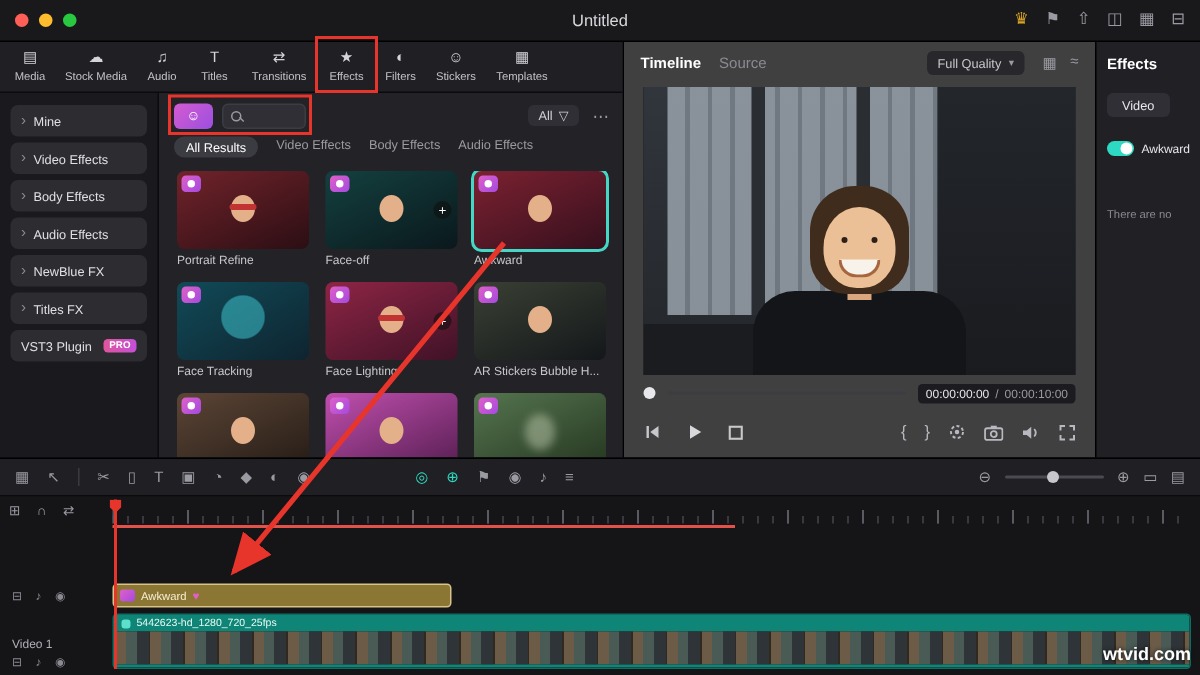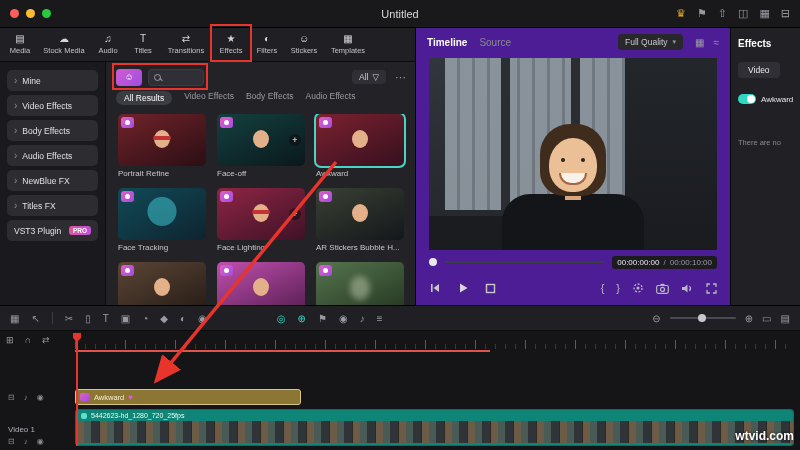--- a/index.html
+++ b/index.html
@@ -57,21 +57,21 @@
 .t5{background:linear-gradient(155deg,#8e2545,#3f1226);}
 .t6{background:linear-gradient(155deg,#3a4034,#14171a);}
 .t7{background:linear-gradient(155deg,#5c4536,#241b15);}
 .t8{background:linear-gradient(155deg,#c04fae,#551d50);}
 .t9{background:linear-gradient(155deg,#55754f,#24351f);}
 .portrait::before{content:"";position:absolute;left:50%;top:30%;width:16px;height:18px;margin-left:-8px;border-radius:50%;background:#e3b08a;}
 .glasses::after{content:"";position:absolute;left:50%;top:42%;width:18px;height:4px;margin-left:-9px;background:#c23333;border-radius:2px;}
 .blob::before{content:"";position:absolute;left:50%;top:26%;width:20px;height:24px;margin-left:-10px;border-radius:50%;background:rgba(225,232,205,.4);filter:blur(3px);}
 
 
-.preview{position:absolute;left:416px;top:28px;width:314px;height:277px;background:#4c1d95;}
+.preview{position:absolute;left:416px;top:28px;width:314px;height:277px;background:#404040;}
 .pv-header{position:absolute;top:0;left:0;right:0;height:28px;display:flex;align-items:center;padding:0 11px;gap:12px;}
 .pv-tab-active{color:#fff;font-weight:bold;font-size:10px;}
 .pv-tab{color:#8a8a92;font-size:10px;}
 .quality{margin-left:auto;background:#27272c;border-radius:4px;padding:3px 7px;font-size:8.5px;color:#c8c8cc;display:flex;gap:5px;align-items:center;justify-content:flex-end;}
 .caret{font-size:7px;color:#9a9aa2;}
 .pv-hicons{display:flex;gap:9px;color:#9a9aa2;font-size:10px;}
 .pv-video{position:absolute;left:13px;top:30px;width:288px;height:192px;background:#101114;overflow:hidden;}
 .scene-bg{position:absolute;inset:0;background:linear-gradient(180deg,#31363c,#23262b);}
 .blinds{position:absolute;left:16px;top:0;width:180px;height:152px;background:repeating-linear-gradient(90deg,#99a2ab 0 12px,#7b848d 12px 15px);opacity:.85;}
 .mullion{position:absolute;top:0;width:9px;height:152px;background:#2a2d31;}

